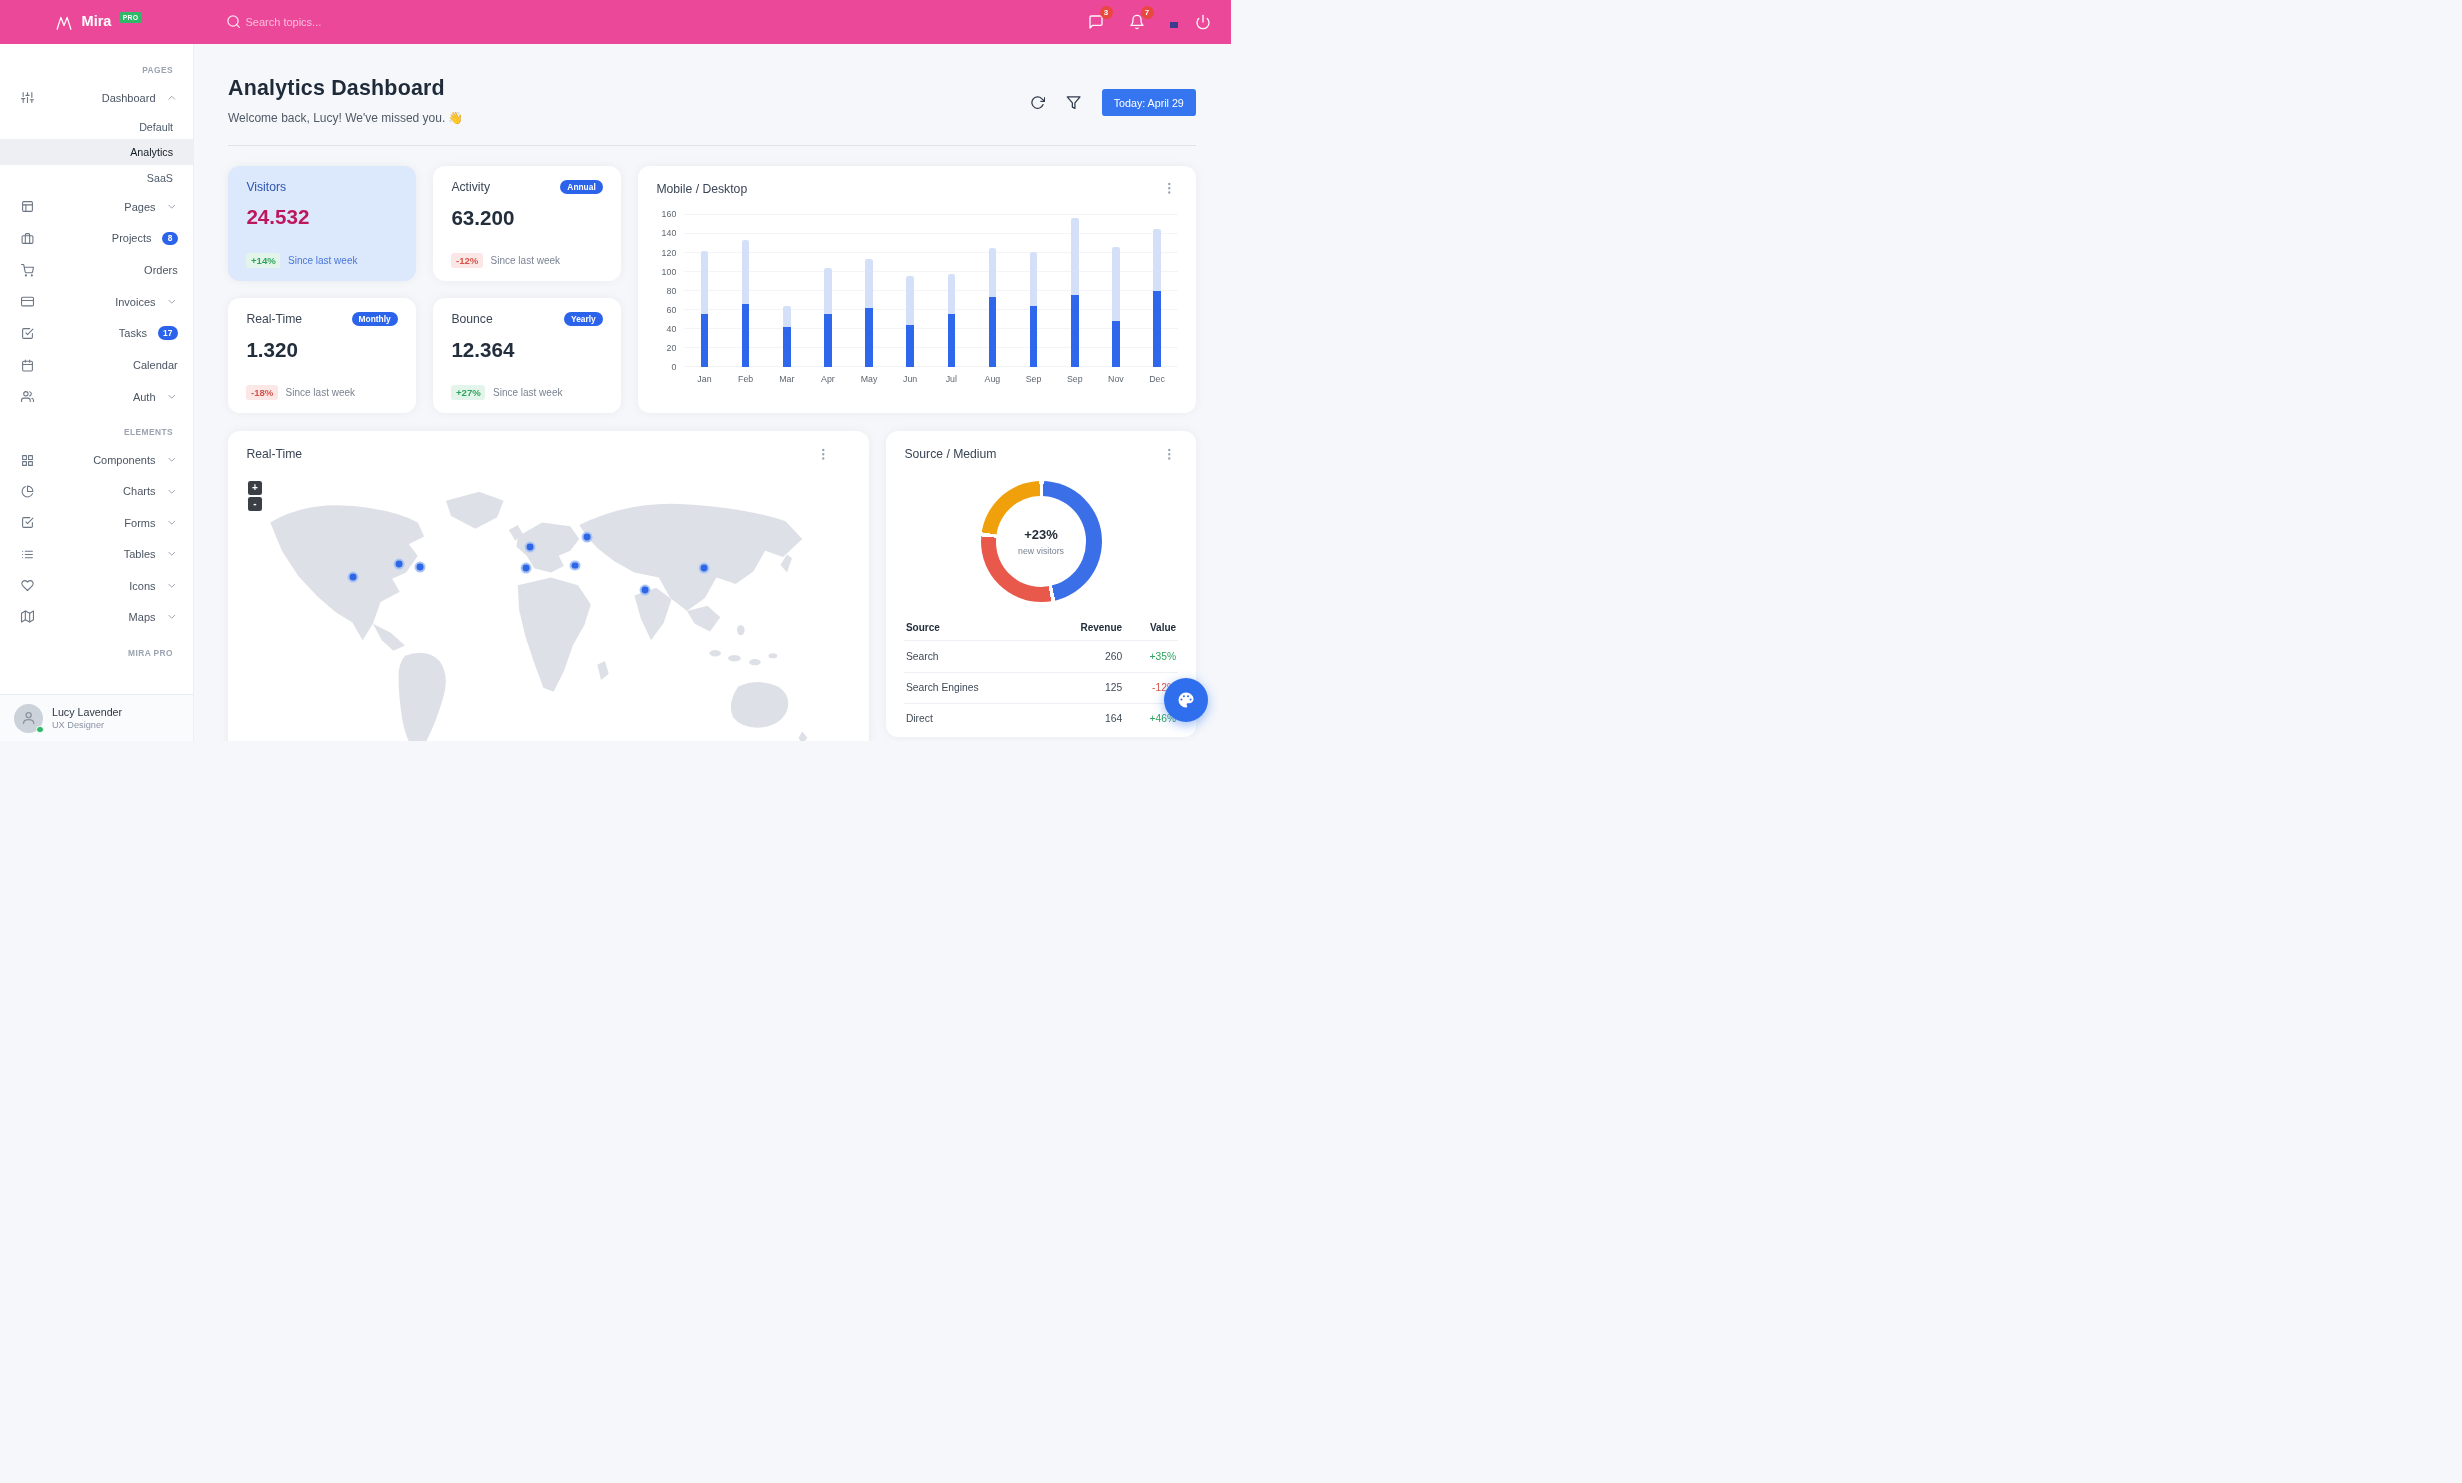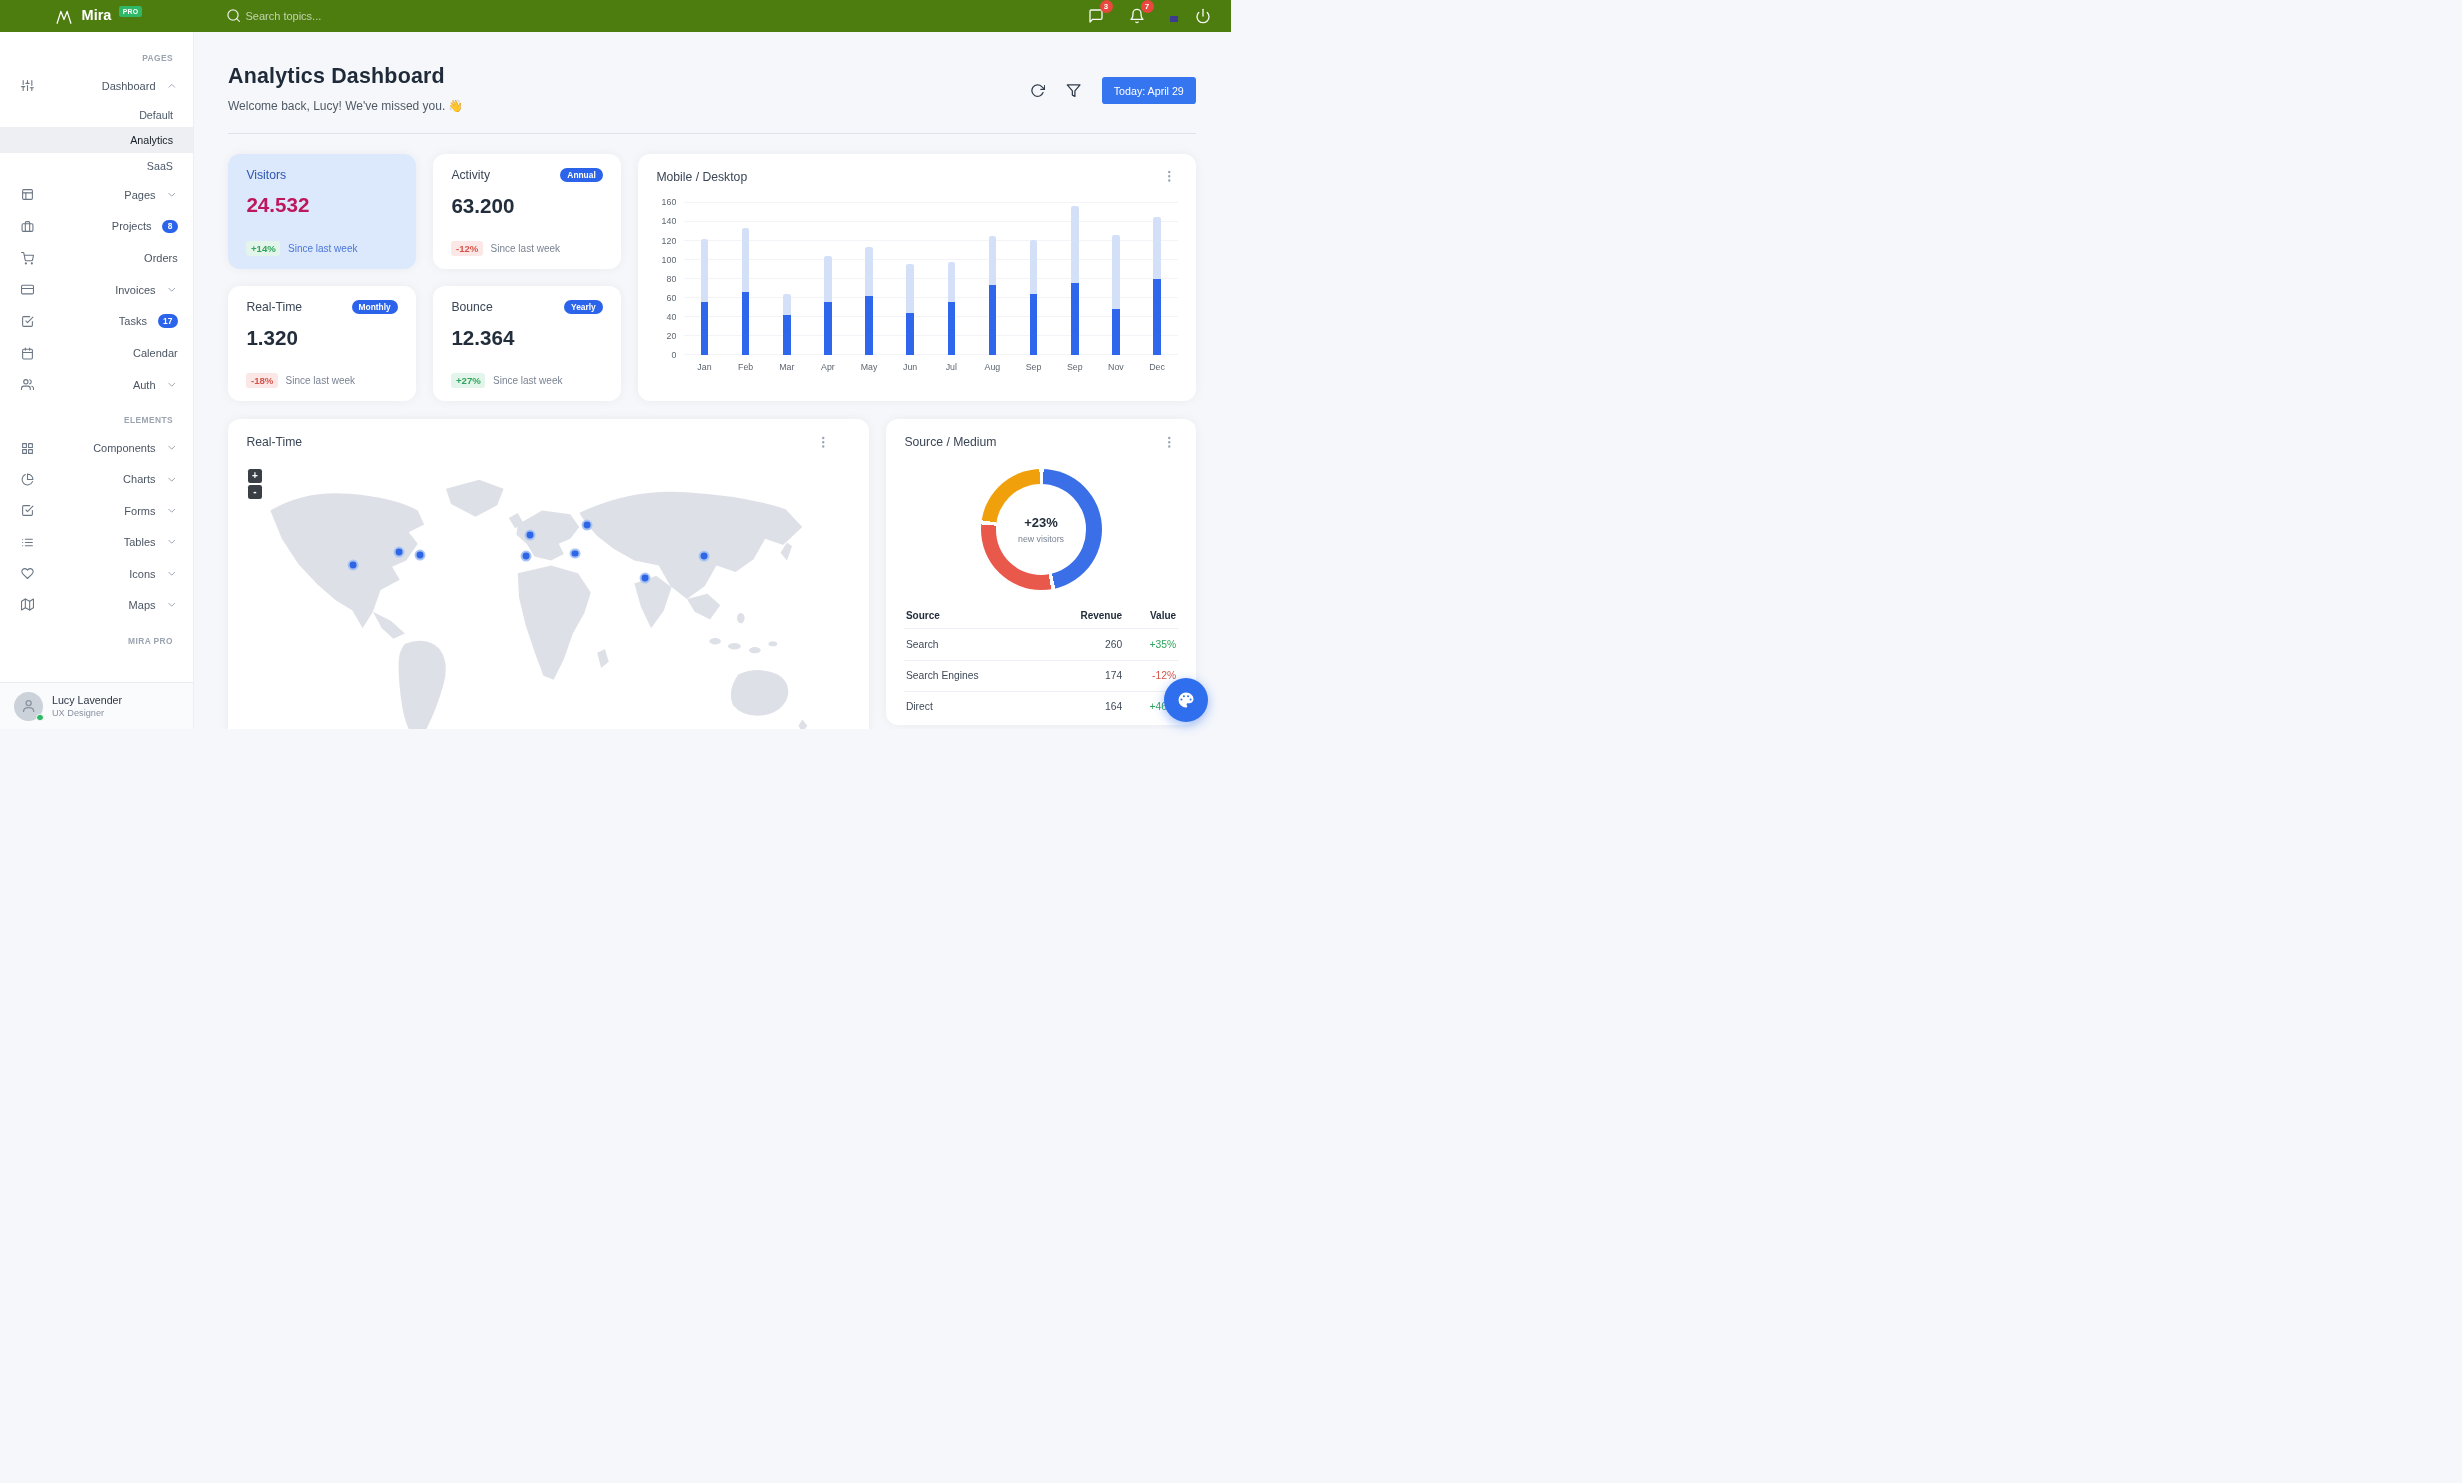--- a/index.html
+++ b/index.html
@@ -10,21 +10,21 @@
   }
   :root{
     --primary:#2b63ea; --primary-btn:#3575f0;
     --green:#2fa45c; --green-bg:#e3f5ea;
     --red:#d6544c; --red-bg:#fbe7e6;
     --muted:#7a8393; --border:#e2e6eb;
   }
   .fi { fill:none; stroke:currentColor; stroke-width:2; stroke-linecap:round; stroke-linejoin:round; display:inline-block; vertical-align:middle; }
 
   
-  .navbar { height:32px; background:#4d7c0f; display:flex; align-items:center; padding:0 18.4px 0 54px; position:relative; z-index:20; }
+  .navbar { height:44px; background:#ec4899; display:flex; align-items:center; padding:0 18.4px 0 54px; position:relative; z-index:20; }
   .brand { display:flex; align-items:flex-start; gap:7.6px; color:#fff; cursor:pointer; }
   .brand-mark { margin-top:1.5px; }
   .brand-name { font-size:14.5px; font-weight:700; line-height:21.4px; }
   .brand-badge { background:#2eb868; color:#fff; font-size:6.9px; font-weight:700; padding:1.9px 3.8px; border-radius:2.3px; margin-top:0.8px; letter-spacing:.03em; }
   .nav-search { display:flex; align-items:center; gap:4px; margin-left:84px; color:rgba(255,255,255,.85); }
   .nav-search input { width:176px; background:transparent; border:none; outline:none; color:#fff; font-size:11px; font-family:inherit; }
   .nav-search input::placeholder { color:rgba(255,255,255,.65); }
   .nav-right { margin-left:auto; display:flex; align-items:center; gap:22px; }
   .nav-icon-btn { position:relative; background:none; border:none; color:rgba(255,255,255,.95); cursor:pointer; padding:1.5px; line-height:0; }
   .nav-badge { position:absolute; top:-6.1px; right:-6.9px; background:#e8483d; color:#fff; min-width:13px; height:13px; border-radius:6.9px; font-size:8px; font-weight:700; display:flex; align-items:center; justify-content:center; padding:0 3.1px; font-family:inherit; }
@@ -593,21 +593,21 @@
             </tr>
           </thead>
           <tbody id="source-rows">
               <tr>
      <td>Search</td>
      <td class="num">260</td>
      <td class="num up">+35%</td>
    </tr>
               <tr>
      <td>Search Engines</td>
-     <td class="num">174</td>
+     <td class="num">125</td>
      <td class="num down">-12%</td>
    </tr>
               <tr>
      <td>Direct</td>
      <td class="num">164</td>
      <td class="num up">+46%</td>
    </tr>
             </tbody>
         </table>
       </div>

